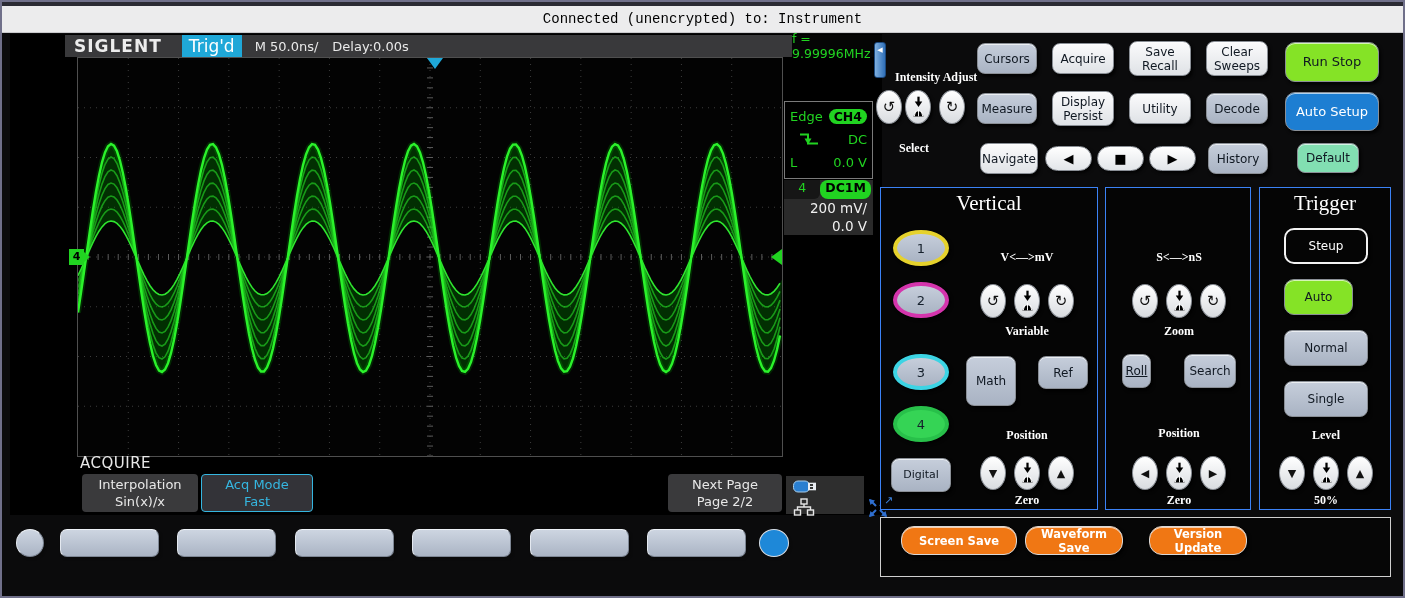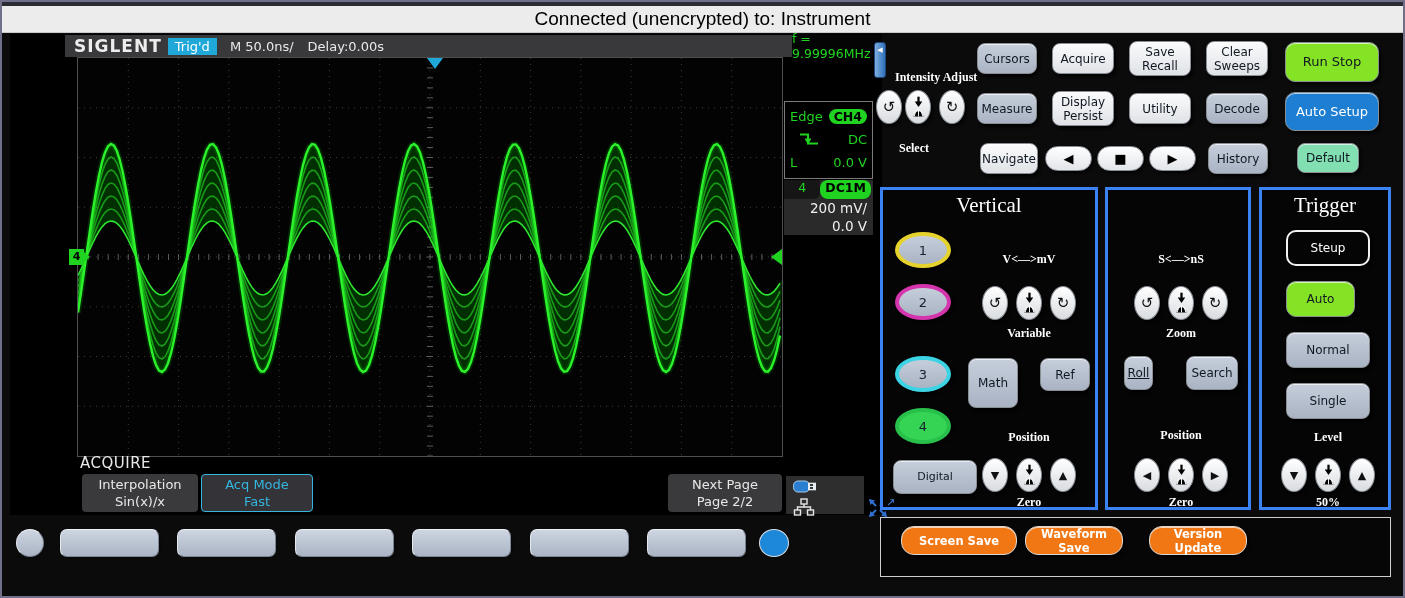--- a/index.html
+++ b/index.html
@@ -10,32 +10,32 @@
     font-family:"DejaVu Sans", sans-serif;
     -webkit-font-smoothing:antialiased;
   }
   .abs { position:absolute; }
 
   
   #top-strip { left:0; top:0; width:100%; height:4px; background:#2b2b33; }
   #title-bar {
     left:0; top:4px; width:100%; height:27px; background:#ececed;
     display:flex; align-items:center; justify-content:center;
-    font-family:Liberation Sans, sans-serif; font-size:19px; color:#000;
+    font-family:Liberation Mono, monospace; font-size:14px; color:#000;
     border-bottom:1px solid #c9c9cc;
   }
 
   
   #scope { left:8px; top:32px; width:872px; height:481px; background:#000; }
   #scope-topbar {
     left:55px; top:1px; width:817px; height:22px; background:#39393b;
     display:flex; align-items:center; color:#e9e9e9; font-size:13px;
   }
   #brand { font-weight:800; font-size:17px; letter-spacing:1px; color:#ededed; margin-left:9px; font-style:normal; }
-  #trig-badge { background:var(--badge-cyan); color:#fff; font-size:13px; padding:1px 7px; margin-left:6px; }
+  #trig-badge { background:var(--badge-cyan); color:#fff; font-size:17px; padding:1px 7px; margin-left:20px; }
   #timebase { margin-left:13px; }
   #delay { margin-left:14px; }
   #freq-box {
     position:absolute; right:0; top:0; width:90px; height:22px; background:#050505;
     color:var(--scope-green); font-size:12.5px; display:flex; align-items:center; justify-content:center;
   }
   #graticule { left:67px; top:23px; width:706px; height:400px; border:1px solid #4f4f4f; background:#030303; }
   #wave-svg { position:absolute; left:0; top:0; }
 
   #trig-pos-marker {
@@ -122,21 +122,21 @@
     background:linear-gradient(#ffffff,#e2e5e9); border:1px solid #8a8f96;
     box-shadow:2px 2px 3px rgba(0,0,0,0.75);
     display:flex; align-items:center; justify-content:center; font-size:13px; color:#000;
   }
   .chan-oval {
     width:56px; height:36px; border-radius:50%;
     background:linear-gradient(#c6cedb,#a9b3c3);
     display:flex; align-items:center; justify-content:center;
     font-size:13px; color:#15202c; box-shadow:2px 2px 3px rgba(0,0,0,0.7);
   }
-  .panel { border:3px solid #3b82f6; background:#050505; }
+  .panel { border:1px solid #3b82f6; background:#050505; }
   .panel-title {
     position:absolute; top:3px; left:0; width:100%; text-align:center;
     color:#fff; font-family:"Liberation Serif", serif; font-size:21px;
   }
   .ctr { text-align:center; }
 
   #utility-box { left:878px; top:515px; width:511px; height:60px; border:1px solid #cfcfcf; background:#060606; }
 
   .resize-icon { color:#2f6fd0; }
 </style>
@@ -429,21 +429,21 @@
 <div class="abs btn btn-gray" style="left:1206px;top:141px;width:60px;height:31px;">History</div>
 <div class="abs btn btn-mint" style="left:1295px;top:141px;width:62px;height:30px;">Default</div>
 
 <div class="abs panel" style="left:878px;top:185px;width:218px;height:323px;">
   <div class="panel-title">Vertical</div>
 
   <div class="abs chan-oval" style="left:12px;top:42px;border:4px solid var(--ch1-ring);">1</div>
   <div class="abs chan-oval" style="left:12px;top:94px;border:4px solid var(--ch2-ring);">2</div>
   <div class="abs chan-oval" style="left:12px;top:166px;border:4px solid var(--ch3-ring);">3</div>
   <div class="abs chan-oval" style="left:12px;top:218px;background:var(--ch4-fill);border:4px solid #28c04a;">4</div>
-  <div class="abs btn btn-gray" style="left:10px;top:270px;width:84px;height:34px;font-size:11px;">Digital</div>
+  <div class="abs btn btn-gray" style="left:10px;top:270px;width:60px;height:34px;font-size:11px;">Digital</div>
 
   <div class="abs plabel ctr" style="left:80px;top:62px;width:132px;">V&lt;—&gt;mV</div>
   <div class="abs knob" style="left:99px;top:96px;">
       <span>↺</span>
     </div>
   <div class="abs knob" style="left:133px;top:96px;">
     <svg width="15" height="22" viewBox="0 0 16 22">
         <path d="M8 0 V7" stroke="#000" stroke-width="2.4"></path>
         <path d="M4 5 L8 11 L12 5 Z" fill="#000"></path>
         <path d="M2.5 21 Q8 10 13.5 21 Z" fill="#000"></path>

